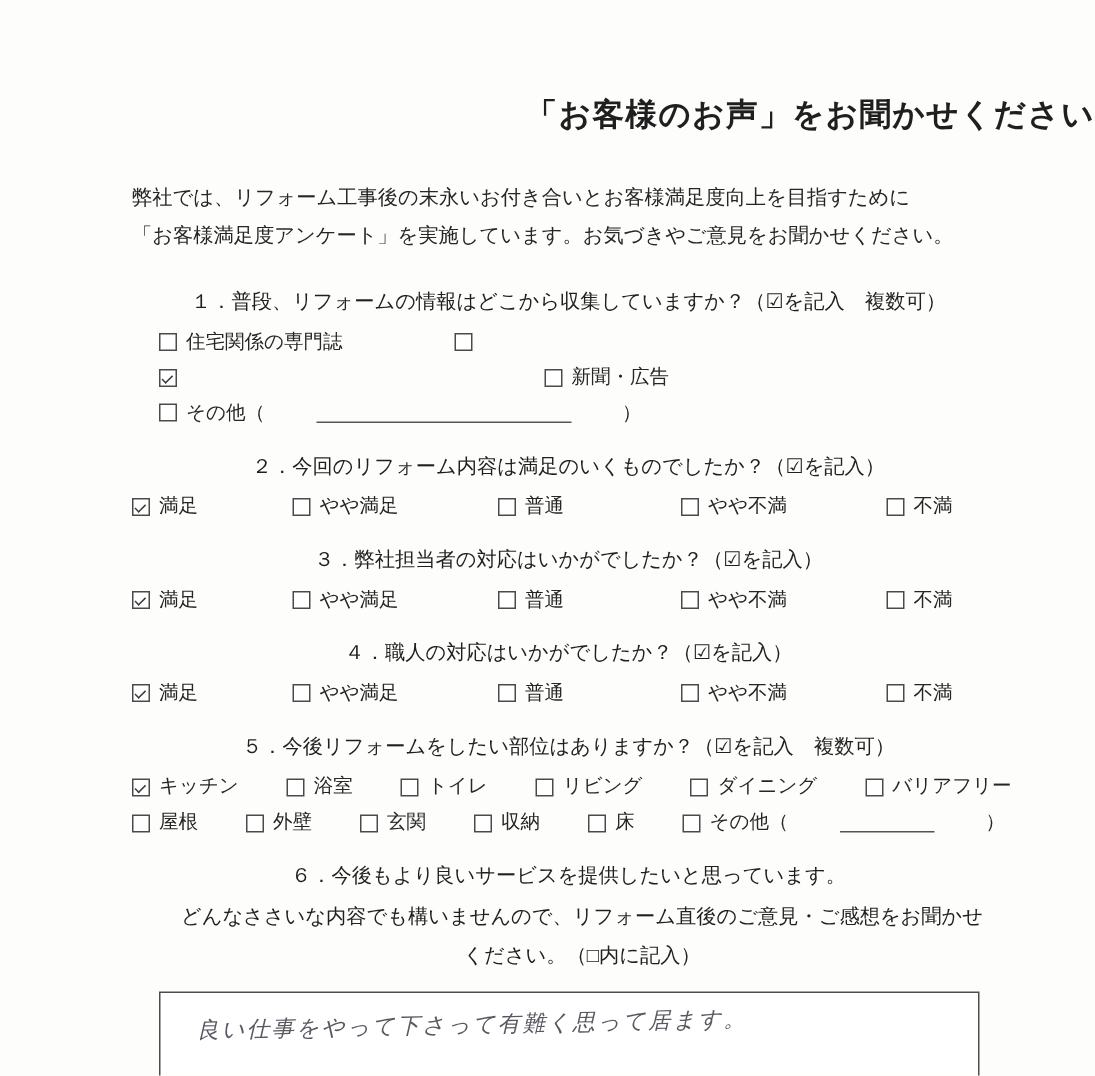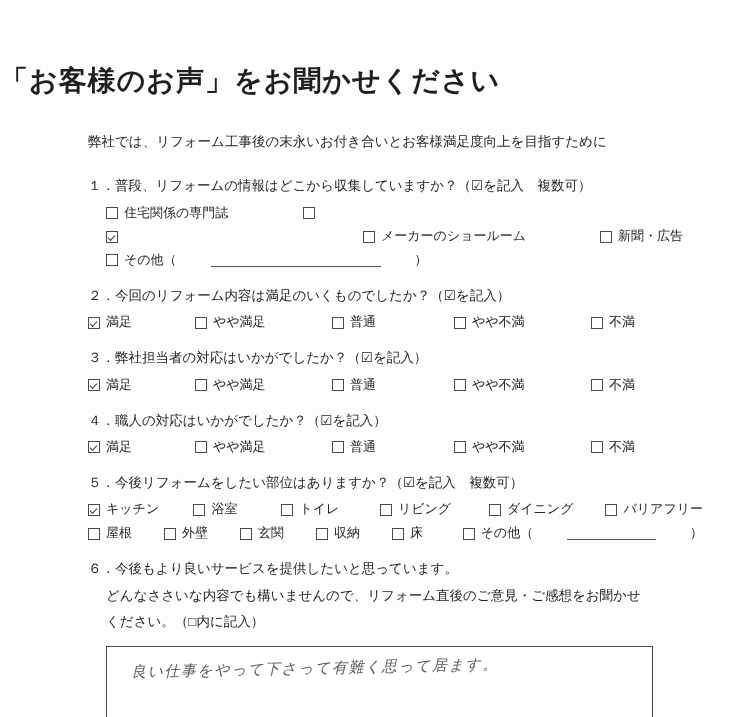--- a/index.html
+++ b/index.html
@@ -14,39 +14,40 @@
     color: #2b2b2b;
     position: relative;
     overflow: hidden;
   }
   .page {
     position: absolute;
     inset: 0;
     padding: 0;
   }
   .title {
-    text-align: left;
-    font-size: 28px;
+    text-align: right;
+    font-size: 21px;
     font-weight: bold;
     letter-spacing: 1px;
     color: #1f1f1f;
     margin-top: 62px;
   }
   .intro {
     margin-top: 30px;
     padding-left: 88px;
     padding-right: 54px;
     font-size: 13.5px;
     line-height: 1.85;
     color: #262626;
   }
   .questions {
     margin-top: 20px;
     padding-left: 88px;
-    padding-right: 27px;
+    padding-right: 60px;
+    text-align: center;
   }
   .q-block {
     margin-bottom: 13px;
   }
   .q-title {
     font-size: 13.5px;
     line-height: 1.6;
     color: #1f1f1f;
     margin-bottom: 5px;
   }
@@ -139,20 +140,21 @@
 </style>
 </head>
 <body>
 
 <div class="page">
 
   <div class="title">「お客様のお声」をお聞かせください</div>
 
   <div class="intro">
     <div>弊社では、リフォーム工事後の末永いお付き合いとお客様満足度向上を目指すために</div>
+    <div>「お客様満足度アンケート」を実施しています。お気づきやご意見をお聞かせください。</div>
   </div>
 
   <div class="questions">
 
     <div class="q-block">
       <div class="q-title">
         <span class="q-num">１．</span><span>普段、リフォームの情報はどこから収集していますか？（☑を記入　複数可）</span>
       </div>
       <div class="opts">
         <div class="opt-row">
@@ -160,24 +162,20 @@
             <span class="box"></span>
             <span class="opt-label">住宅関係の専門誌</span>
           </span>
           <span class="opt">
             <span class="box"></span>
           </span>
         </div>
         <div class="opt-row">
           <span class="opt" style="width:225px">
             <span class="box checked"></span>
-          </span>
-          <span class="opt" style="width:205px">
-            <span class="box"></span>
-            <span class="opt-label">メーカーのショールーム</span>
           </span>
           <span class="opt">
             <span class="box"></span>
             <span class="opt-label">新聞・広告</span>
           </span>
         </div>
         <div class="opt-row">
           <span class="opt">
             <span class="box"></span>
             <span class="opt-label">その他（</span>

